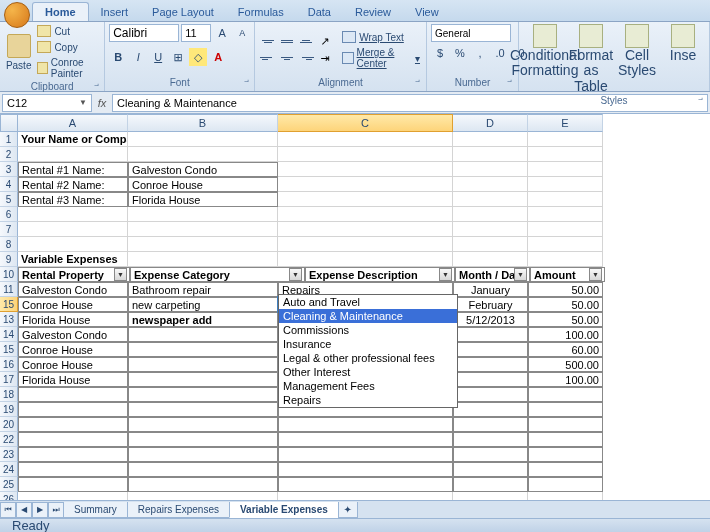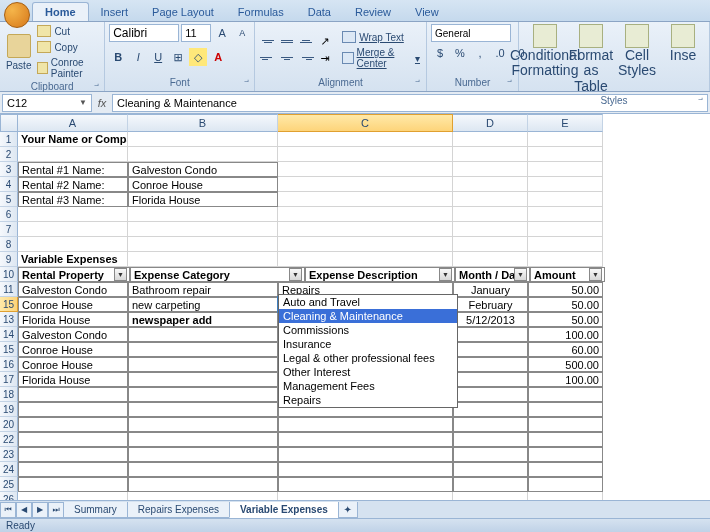--- a/index.html
+++ b/index.html
@@ -82,21 +82,21 @@
 .dd-item.hl { background: #3a6fd8; color: #fff; }
 
 
 .sheet-tabs { position: absolute; bottom: 14px; left: 0; right: 0; height: 18px; background: #d5e2f0; border-top: 1px solid #9ab5d5; display: flex; align-items: center; font-size: 10px; }
 .nav-btns { display: flex; }
 .nav-btn { width: 16px; height: 16px; border: 1px solid #9ab5d5; background: #eaf1f9; display: flex; align-items: center; justify-content: center; cursor: pointer; font-size: 8px; color: #2a4a72; }
 .sheet-tab { padding: 2px 10px; background: #eaf1f9; border: 1px solid #9ab5d5; border-top: none; color: #2a4a72; cursor: pointer; margin-left: -1px; }
 .sheet-tab.active { background: #fff; font-weight: bold; border-bottom: 1px solid #fff; }
 
 
-.status { position: absolute; bottom: 0; left: 0; right: 0; height: 14px; background: linear-gradient(#d5e2f0, #c0d2e7); border-top: 1px solid #9ab5d5; font-size: 10px; color: #2a4a72; padding: 0 6px; display: flex; align-items: center; }
+.status { position: absolute; bottom: 0; left: 0; right: 0; height: 14px; background: linear-gradient(#d5e2f0, #c0d2e7); border-top: 1px solid #9ab5d5; font-size: 13px; color: #2a4a72; padding: 0 12px; display: flex; align-items: center; }
 </style>
 </head>
 <body>
 
 <div class="office-btn"></div>
 
 <div class="tabs">
   <div class="tab active">Home</div>
   <div class="tab">Insert</div>
   <div class="tab">Page Layout</div>

